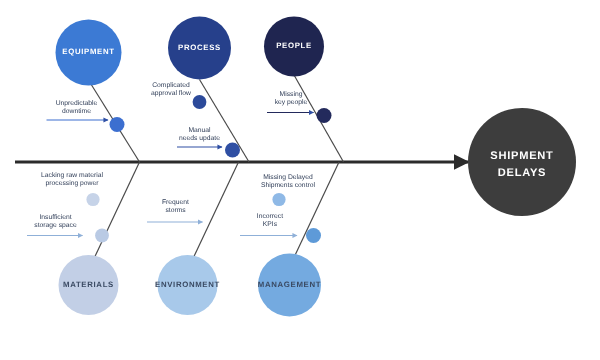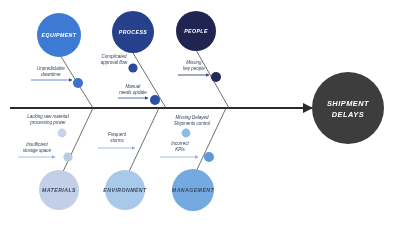--- a/index.html
+++ b/index.html
@@ -1,18 +1,18 @@
 <!DOCTYPE html>
 <html><head>
 <meta charset="utf-8">
 <style>
   html,body{margin:0;padding:0;background:#ffffff;}
   body{width:400px;height:225px;overflow:hidden;
        font-family:"Liberation Sans","DejaVu Sans",sans-serif;}
-  #stage{position:relative;width:400px;height:225px;background:#ffffff;font-style:italic;}
+  #stage{position:relative;width:400px;height:225px;background:#ffffff;}
   svg#diagram{position:absolute;left:0;top:0;width:400px;height:225px;display:block;}
   .cat-label{font-family:"Liberation Sans","DejaVu Sans",sans-serif;
              font-size:5.2px;font-weight:bold;letter-spacing:.45px;
              text-anchor:middle;dominant-baseline:central;}
   .cat-label.dark{fill:#ffffff;}
   .cat-label.light{fill:#3a4a63;}
   .head-label{font-family:"Liberation Sans","DejaVu Sans",sans-serif;
               font-size:7.4px;font-weight:bold;letter-spacing:.5px;
               text-anchor:middle;fill:#ffffff;}
   .cause-text{font-family:"Liberation Sans","DejaVu Sans",sans-serif;

